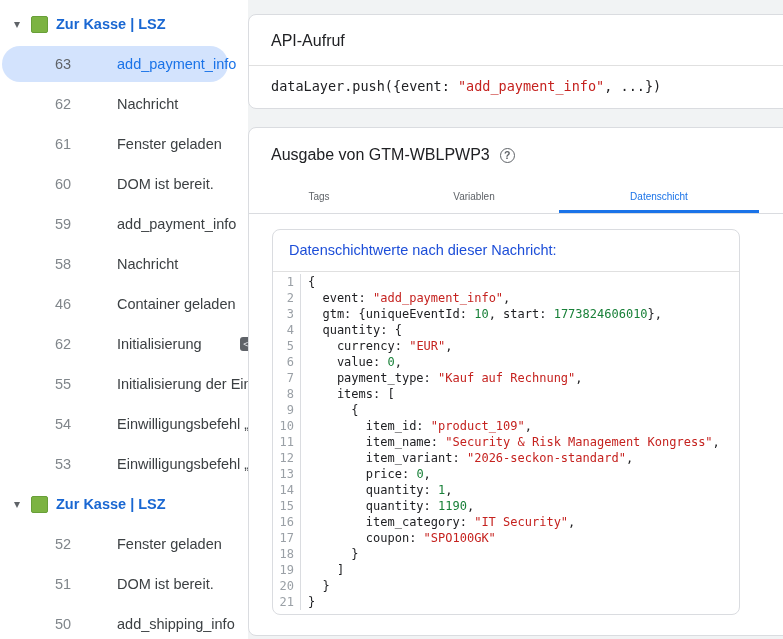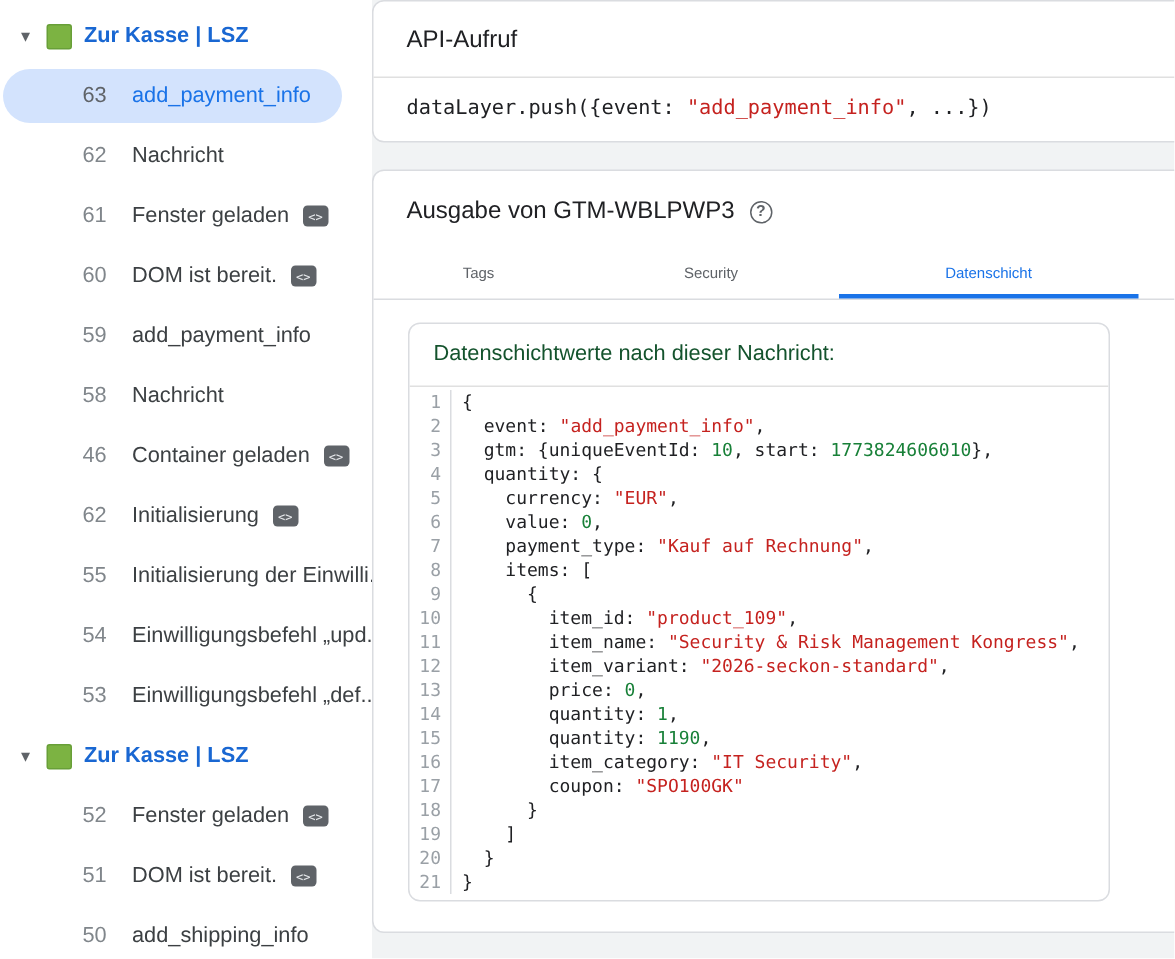--- a/index.html
+++ b/index.html
@@ -8,21 +8,21 @@
     width:783px; height:639px; overflow:hidden;
     background:#fff;
     font-family:"Liberation Sans", sans-serif;
     color:var(--text,#202124);
   }
   .app { display:flex; width:783px; height:639px; }
 
   
   .sidebar { flex:0 0 248px; width:248px; background:#fff; padding-top:4px; overflow:hidden; }
   .srow { height:40px; display:flex; align-items:center; font-size:14.5px; color:#3c4043; cursor:pointer; }
-  .srow.event { padding-left:55px; }
+  .srow.event { padding-left:55px;gap:29px; }
   .srow.event.selected {
     background:var(--pill,#d3e3fd);
     border-radius:20px;
     margin:2px 20px 2px 2px;
     height:36px;
     padding-left:53px;
   }
   .num { color:#80868b; min-width:22px; margin-right:11px; }
   .selected .num { color:#5f6368; }
   .label { color:#3c4043; white-space:nowrap; }
@@ -37,21 +37,21 @@
   .srow.group { padding-left:9px; }
   .tri { width:16px; margin-right:6px; color:#5f6368; font-size:12px; text-align:center; }
   .gsq {
     width:17px; height:17px; margin-right:8px;
     background:var(--icon-green,#7cb342); border:1px solid #689f38; border-radius:2px;
     flex:0 0 auto;
   }
   .glabel { color:var(--group-blue,#1967d2); font-weight:bold; white-space:nowrap; }
 
   
-  .main { flex:1 1 auto; background:#f1f3f4; overflow:hidden; }
+  .main { flex:1 1 auto; background:#f1f3f4; padding-top:14px; overflow:hidden; }
   .card {
     background:#fff; border:1px solid var(--border,#dadce0); border-radius:8px;
     width:620px;
   }
   .card-header { padding:17px 22px 15px 22px; font-size:16px; color:#202124; border-bottom:1px solid #e0e0e0; }
   .card-code {
     padding:12px 22px 13px 22px;
     font-family:"DejaVu Sans Mono", monospace; font-size:13.5px; line-height:17px;
     color:#202124; white-space:pre;
   }
@@ -71,21 +71,21 @@
   .tab:nth-child(1){ width:140px; }
   .tab:nth-child(2){ width:170px; }
   .tab:nth-child(3){ width:200px; }
   .tab.active { color:var(--accent,#1a73e8); box-shadow: inset 0 -3px 0 var(--accent,#1a73e8); }
 
   .panel {
     width:468px; margin:15px 0 0 23px;
     border:1px solid var(--border,#dadce0); border-radius:8px;
     background:#fff; overflow:hidden;
   }
-  .panel-header { padding:12px 16px; font-size:14.5px; line-height:17px; color:#14532d; border-bottom:1px solid #e0e0e0; }
+  .panel-header { padding:12px 16px; font-size:14.5px; line-height:17px; color:#1d4ed8; border-bottom:1px solid #e0e0e0; }
   .code {
     padding:2px 0 4px 0;
     font-family:"DejaVu Sans Mono", monospace; font-size:12px; line-height:16px;
     color:#202124;
   }
   .cl { display:flex; }
   .ln {
     flex:0 0 28px; text-align:right; padding-right:6px;
     color:#9aa0a6; border-right:1px solid var(--border,#dadce0);
     user-select:none;
@@ -181,21 +181,21 @@
       <div class="card-code" id="apiCode"><span>dataLayer.push({event: </span><span class="tok-str">"add_payment_info"</span><span>, ...})</span></div>
     </section>
 
     <section class="card card2">
       <div class="card2-title-row">
         <span>Ausgabe von GTM-WBLPWP3</span>
         <span class="help">?</span>
       </div>
       <div class="tabs" id="tabs">
           <div class="tab">Tags</div>
-          <div class="tab">Security</div>
+          <div class="tab">Variablen</div>
           <div class="tab active">Datenschicht</div>
         </div>
       <div class="panel">
         <div class="panel-header">Datenschichtwerte nach dieser Nachricht:</div>
         <div class="code" id="codeBlock">
             <div class="cl">
               <span class="ln">1</span>
               <span class="lc"><span>{</span></span>
             </div>
             <div class="cl">

